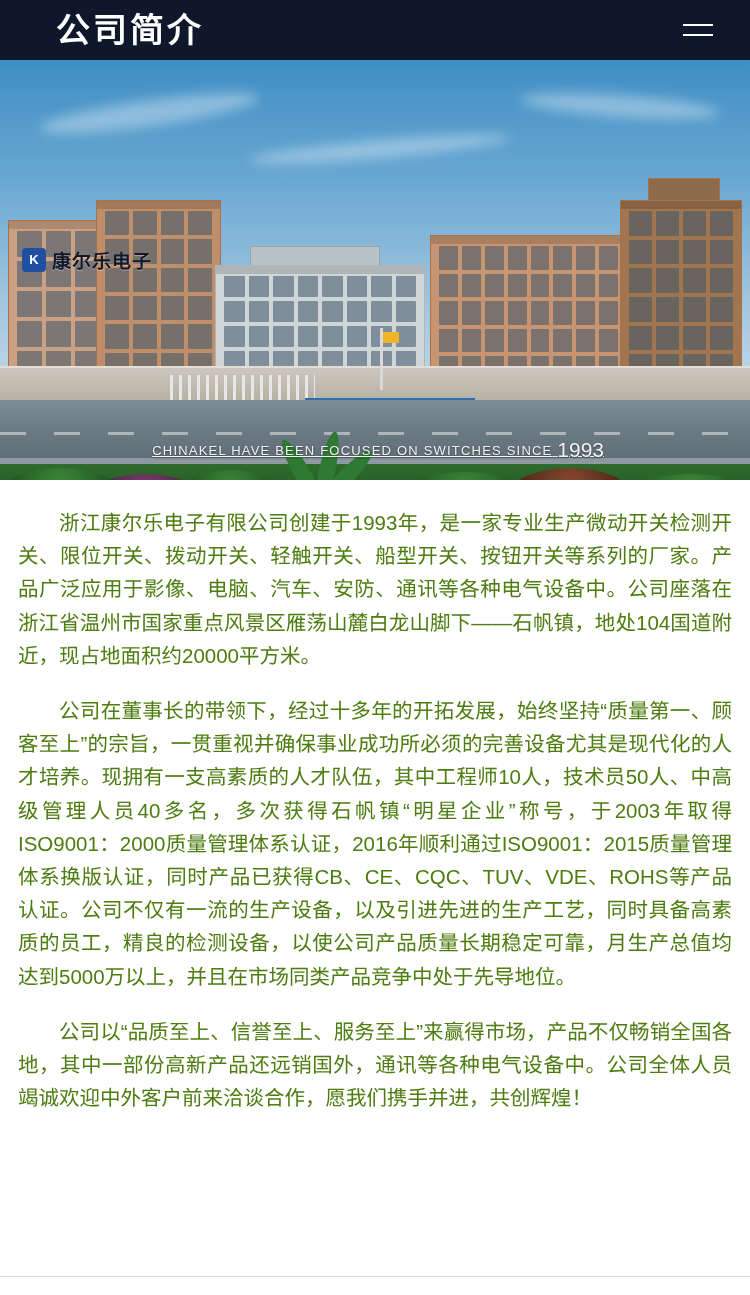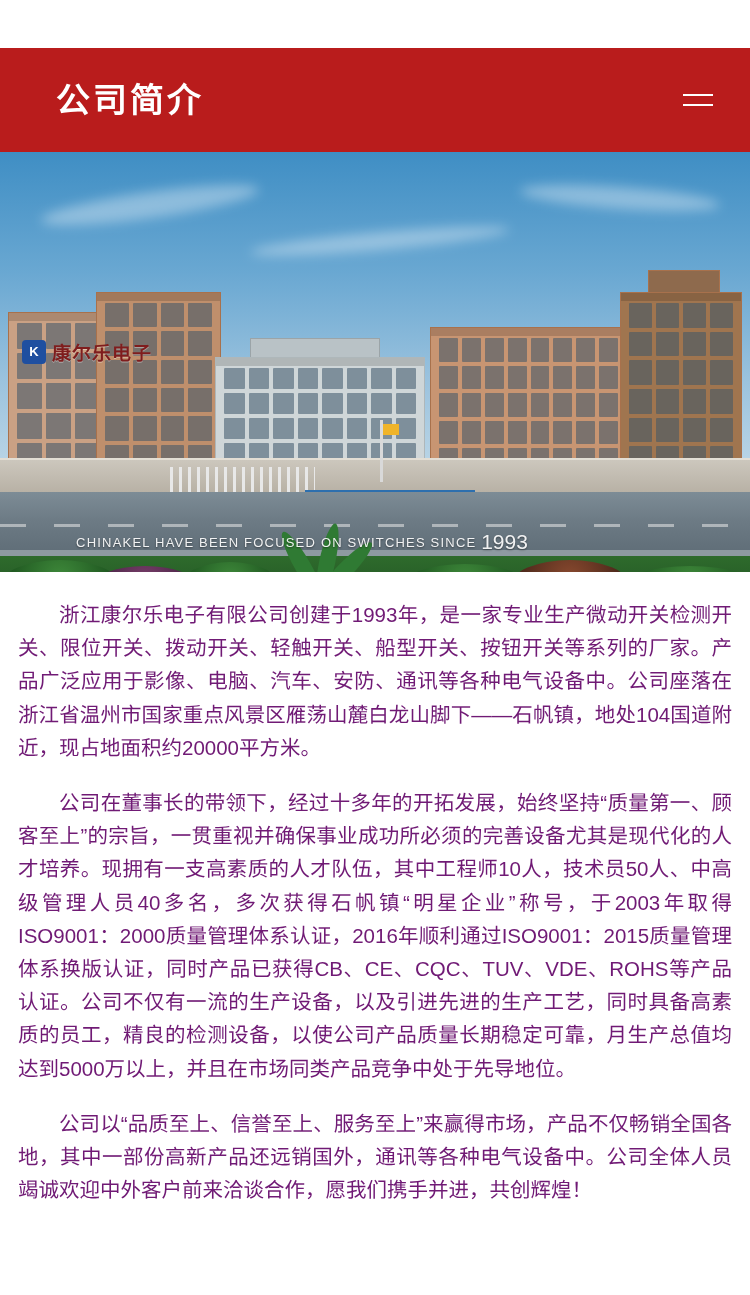--- a/index.html
+++ b/index.html
@@ -16,28 +16,27 @@
   .page {
     position: relative;
     width: 750px;
     height: 1295px;
     background: #ffffff;
   }
 
   
   .header {
     position: relative;
-    height: 104px;
-    background: #b91c1c;
+    height: 60px;
+    background: #0f172a;
     display: flex;
     align-items: center;
     justify-content: space-between;
     padding: 0 32px 0 56px;
     box-sizing: border-box;
-    margin-top: 48px;
   }
   .header-title {
     color: #ffffff;
     font-size: 34px;
     font-weight: bold;
     letter-spacing: 3px;
     line-height: 1;
   }
   .menu-icon {
     width: 40px;
@@ -127,21 +126,21 @@
     width: 24px; height: 24px;
     background: #1f4fa0;
     border-radius: 4px;
     color: #fff;
     font-size: 13px;
     line-height: 24px;
     text-align: center;
     font-weight: bold;
   }
   .sign-text {
-    color: #7f1d1d;
+    color: #0f172a;
     font-size: 19px;
     font-weight: bold;
     letter-spacing: 1px;
     text-shadow: 0 1px 0 rgba(255,255,255,0.35);
   }
 
   .gatewall {
     position: absolute;
     left: 0; top: 306px; width: 750px; height: 34px;
     background: linear-gradient(180deg,#ccc7bd 0%, #b7b0a4 100%);
@@ -213,42 +212,43 @@
     width: 78px; height: 16px;
     background: #2f7a33;
     border-radius: 50%;
     transform-origin: 4px 50%;
   }
   .caption {
     position: absolute;
     left: 0;
     top: 378px;
     width: 604px;
-    text-align: center;
+    text-align: right;
     color: rgba(255,255,255,0.92);
     font-size: 13px;
     letter-spacing: 1.2px;
     text-shadow: 0 1px 2px rgba(0,0,0,0.45);
     font-family: "Liberation Sans", sans-serif;
+    text-decoration: underline;
   }
   .caption b {
     font-size: 21px;
     font-weight: normal;
     letter-spacing: 0;
     vertical-align: -2px;
   }
 
   
   .content {
     padding: 26px 18px 0 18px;
     box-sizing: border-box;
   }
   .para {
     margin: 0 0 22px 0;
-    color: #701a75;
+    color: #4d7c0f;
     font-size: 20.5px;
     line-height: 1.62;
     text-align: justify;
     text-justify: inter-ideograph;
     text-indent: 2em;
     font-family: "Liberation Sans", "DejaVu Sans", sans-serif;
   }
   .footer-rule {
     position: absolute;
     left: 0; bottom: 18px;

